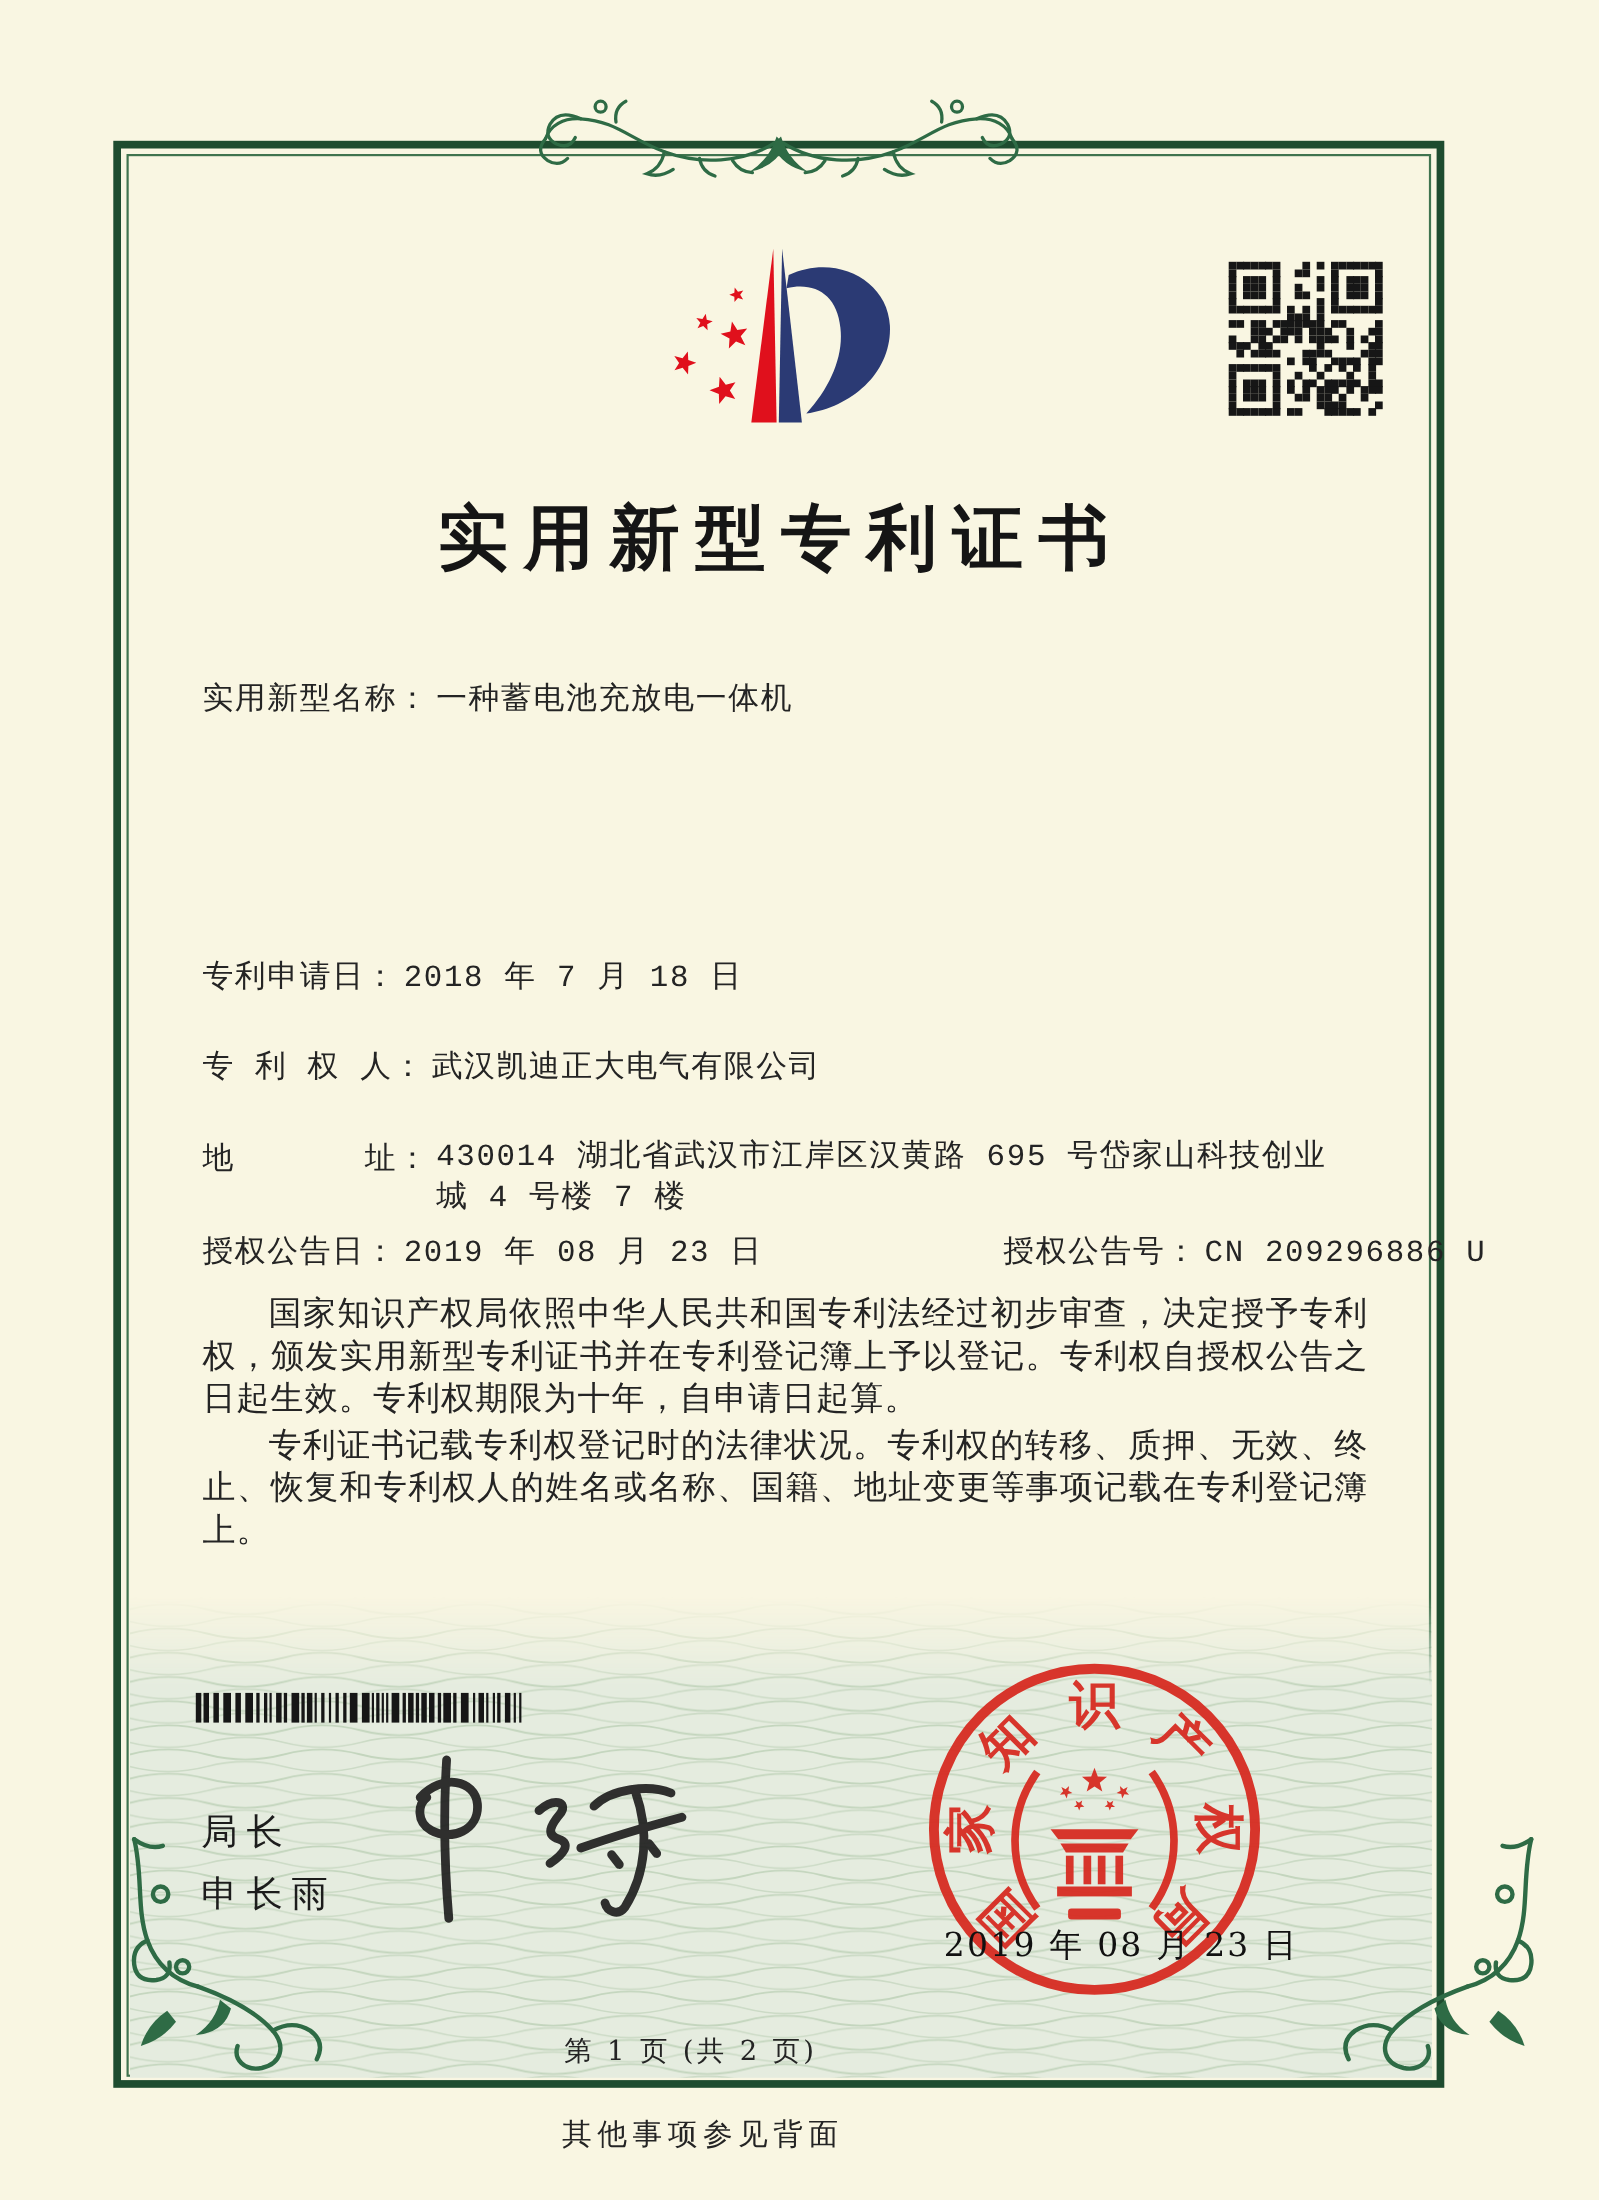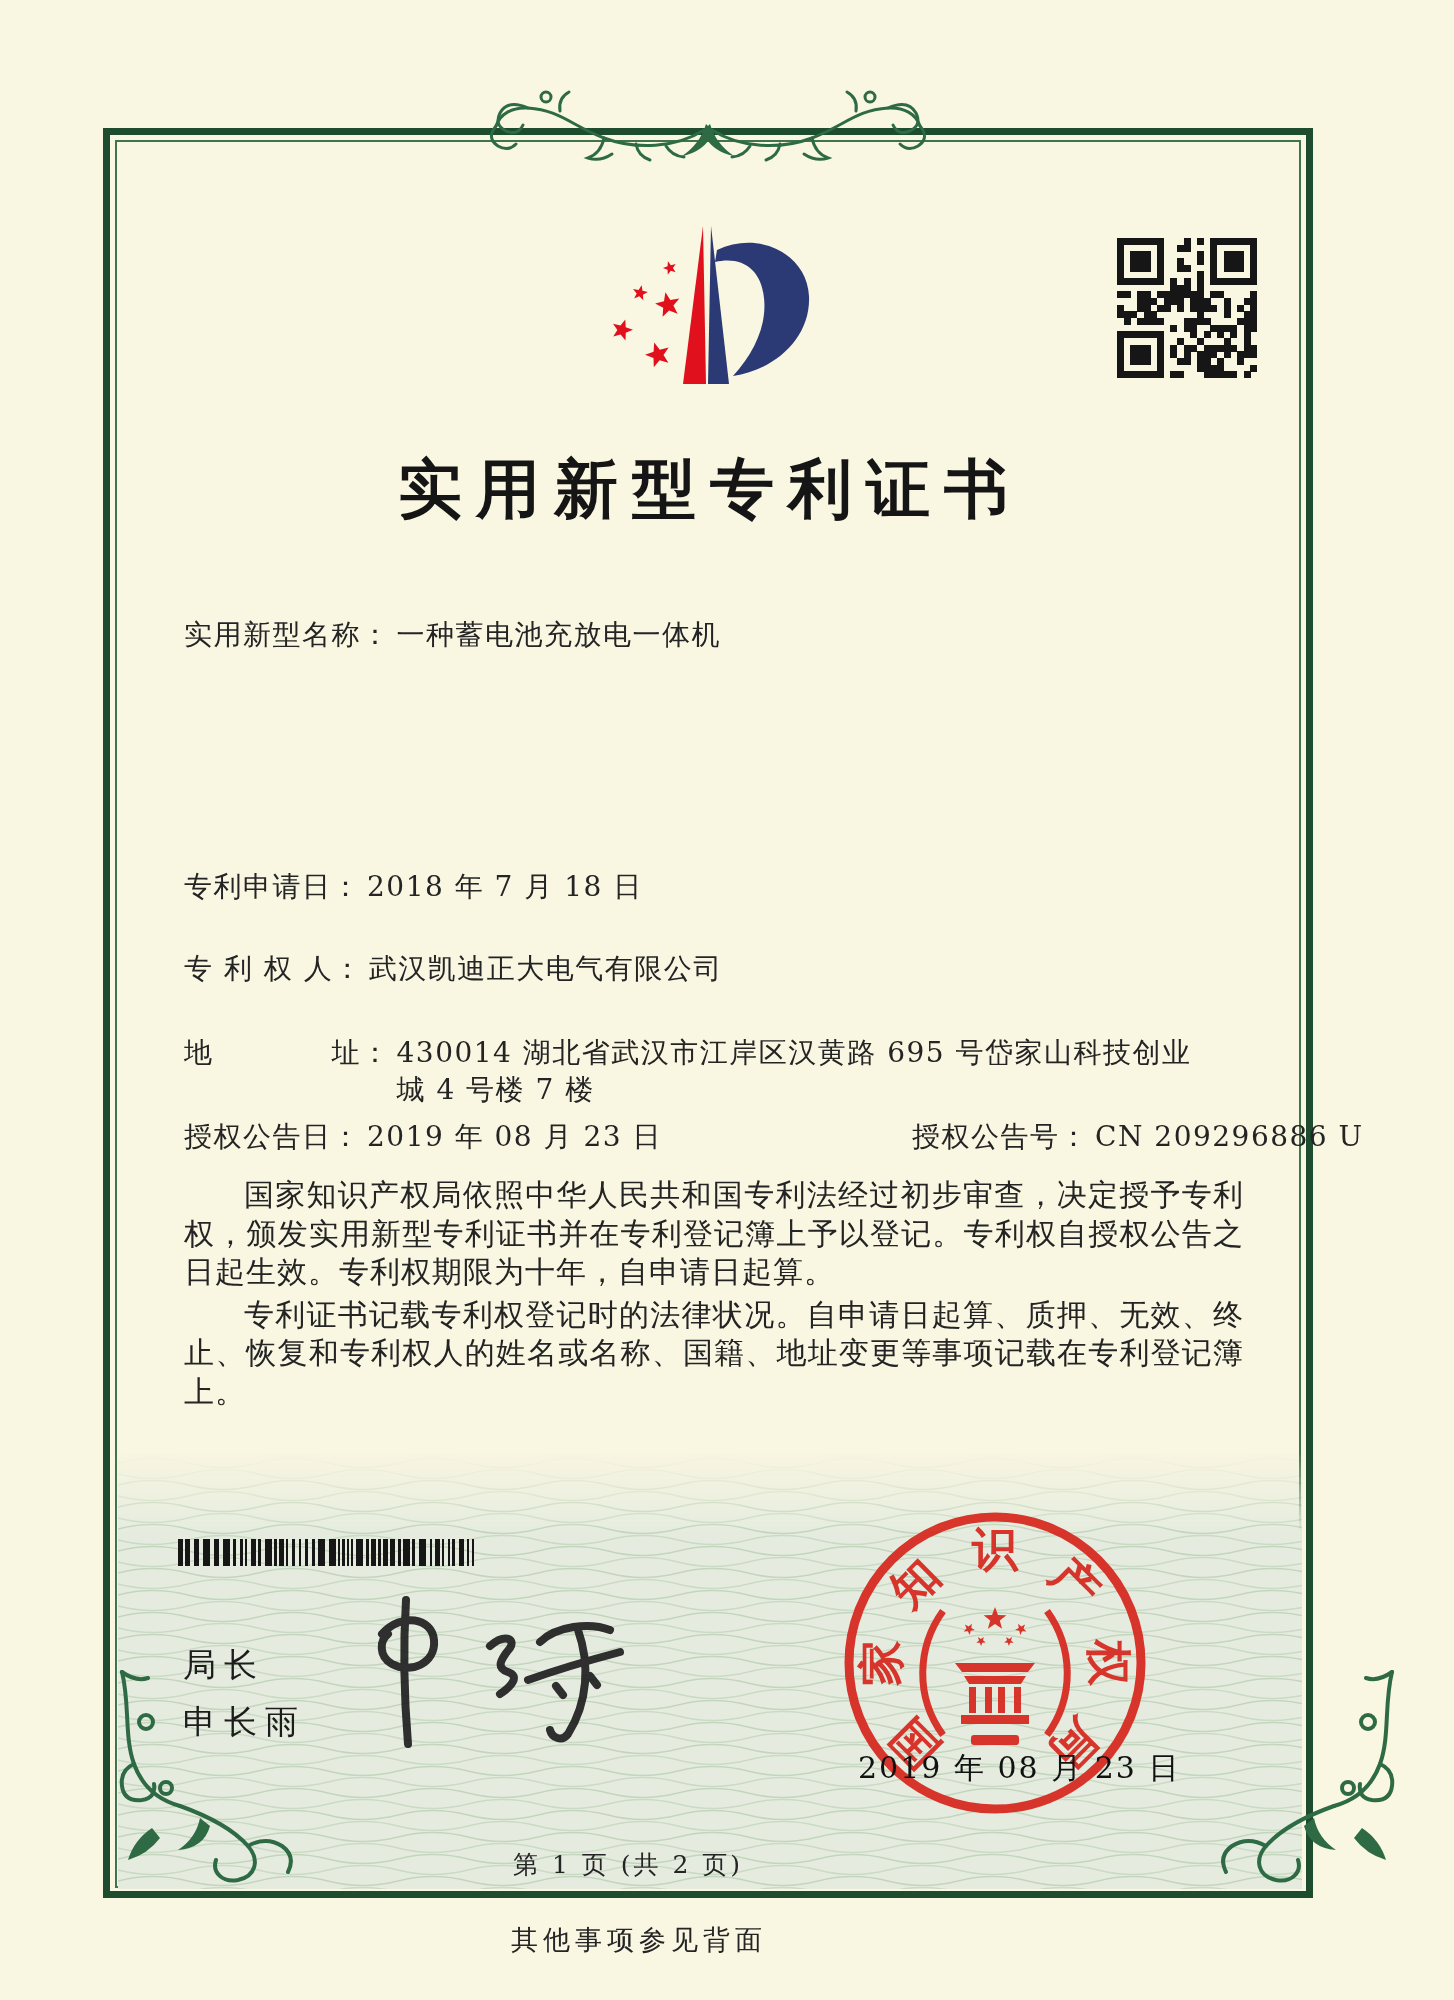--- a/index.html
+++ b/index.html
@@ -19,21 +19,21 @@
   .corner-bl{position:absolute;left:112px;top:1670px;z-index:2;}
   .corner-br{position:absolute;left:1192px;top:1670px;z-index:2;}
   
   .cert-no{position:absolute;left:156px;top:236px;font-size:28px;letter-spacing:4px;z-index:3;}
   .logo{position:absolute;left:595px;top:216px;z-index:3;}
   .qr{position:absolute;left:1117px;top:238px;width:140px;height:140px;z-index:3;}
   .qr i{position:absolute;background:#161616;}
   .doc-title{position:absolute;left:110px;top:446px;width:1200px;text-align:center;
              font-size:64px;font-weight:bold;letter-spacing:14px;color:#151515;z-index:3;}
   
-  .field{position:absolute;left:184px;font-size:28px;letter-spacing:1.5px;z-index:3;white-space:nowrap;}
+  .field{position:absolute;left:184px;font-size:28px;letter-spacing:1.5px;z-index:3;white-space:nowrap;font-family:Liberation Mono, monospace;}
   .field .val{margin-left:6px;}
   .addr-lines{display:inline-block;vertical-align:top;margin-left:6px;white-space:normal;
               width:900px;line-height:37px;}
   .grant2{position:absolute;left:728px;top:0;}
   
   .body-text{position:absolute;left:184px;top:1176px;width:1060px;font-size:30px;
              line-height:38.5px;text-align:justify;letter-spacing:1px;z-index:3;}
   .body-text p{margin:0;text-indent:2em;}
   .body-text p + p{margin-top:4px;}
   
@@ -372,21 +372,21 @@
   </div>
   <div class="field" style="top:1118px">
     <span>授权公告日：</span><span class="val">2019 年 08 月 23 日</span>
     <span class="grant2">
       <span>授权公告号：</span><span class="val">CN 209296886 U</span>
     </span>
   </div>
 
   <div class="body-text">
     <p>国家知识产权局依照中华人民共和国专利法经过初步审查，决定授予专利权，颁发实用新型专利证书并在专利登记簿上予以登记。专利权自授权公告之日起生效。专利权期限为十年，自申请日起算。</p>
-    <p>专利证书记载专利权登记时的法律状况。自申请日起算、质押、无效、终止、恢复和专利权人的姓名或名称、国籍、地址变更等事项记载在专利登记簿上。</p>
+    <p>专利证书记载专利权登记时的法律状况。专利权的转移、质押、无效、终止、恢复和专利权人的姓名或名称、国籍、地址变更等事项记载在专利登记簿上。</p>
   </div>
 
   <div class="barcode" id="barcode">
       <i style="left:0px;width:5px"></i>
       <i style="left:7px;width:5px"></i>
       <i style="left:16px;width:5px"></i>
       <i style="left:25px;width:7px"></i>
       <i style="left:36px;width:5px"></i>
       <i style="left:45px;width:7px"></i>
       <i style="left:55px;width:3px"></i>

